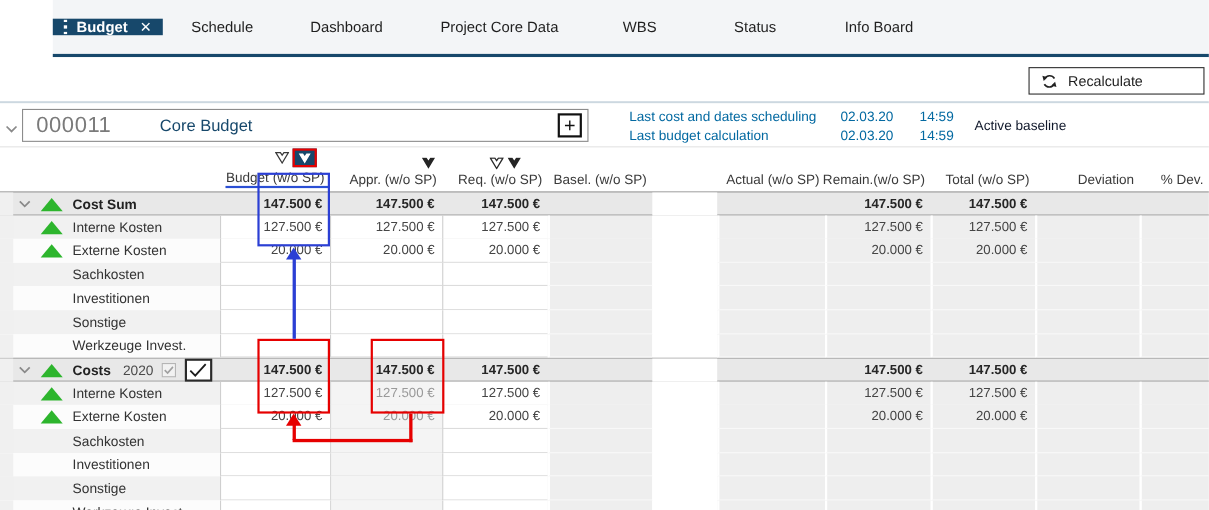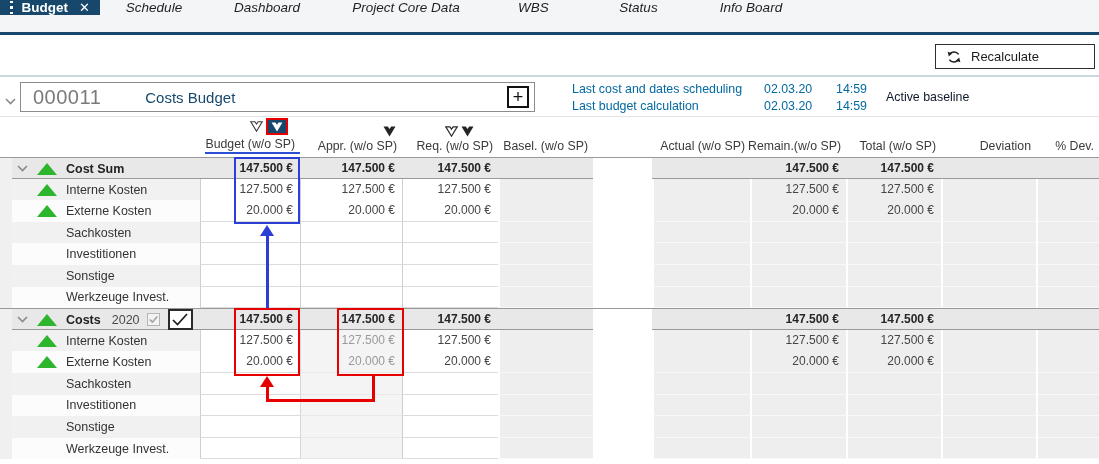--- a/index.html
+++ b/index.html
@@ -1,30 +1,30 @@
 <!DOCTYPE html>
 <html><head>
 <meta charset="utf-8">
 <style>
   * { margin:0; padding:0; box-sizing:border-box; }
   html,body { width:1099px; height:464px; background:#fff; overflow:hidden;
               font-family:"Liberation Sans", sans-serif; color:#333; }
   .page { position:relative; width:1099px; height:464px; }
 
   
-  .tabbar { height:35px; display:flex; align-items:flex-start;
-            background:#f3f5f7; border-bottom:3px solid #17486b; }
+  .tabbar { height:52px; display:flex; align-items:center;
+            background:#f3f5f7; border-bottom:3px solid #17486b;margin-left:48px; }
   .tab-active { width:100px; background:#17486b; color:#fff; display:flex;
                 align-items:center; gap:9px; padding:0 10px; cursor:pointer; }
   .tab-active .lbl { font-weight:bold; font-size:13.5px; }
   .burger { width:17px; display:flex; flex-direction:column; gap:3px; }
   .burger i { display:block; height:2.5px; background:#fff; }
   .tab-close { color:#fff; font-size:13px; margin-left:2px; }
   .tab { display:flex; align-items:center; justify-content:center;
-         font-size:13.5px; color:#1f1f1f; cursor:pointer;font-style:italic; }
+         font-size:13.5px; color:#1f1f1f; cursor:pointer; }
   .t1{width:108px}.t2{width:118px}.t3{width:160px}.t4{width:95px}
   .t5{width:115px}.t6{width:110px}.t7{width:105px}
   .tab-filler { flex:1; background:#e8ebee; }
 
   
   .toolbar { position:relative; height:42px; background:#fff;
              border-bottom:2px solid #ccd8e0; }
   .btn-recalc { position:absolute; right:4px; top:9px; width:160px; height:25px;
                 background:#fff; border:1px solid #2e2e2e; display:flex;
                 align-items:center; gap:9px; padding-left:10px; font-size:13px;
@@ -148,21 +148,21 @@
   </div>
 
   <div class="proj">
     <span class="proj-chev">
       <svg width="11" height="7" viewBox="0 0 11 7">
           <polyline points="1,1 5.5,5.5 10,1" fill="none" stroke="#8a8a8a" stroke-width="1.6"></polyline>
         </svg>
     </span>
     <div class="proj-box">
       <span class="proj-id">000011</span>
-      <span class="proj-title">Costs Budget</span>
+      <span class="proj-title">Core Budget</span>
       <span class="btn-plus">+</span>
     </div>
     <div class="proj-info">
       <div class="info-row">
         <span>Last cost and dates scheduling</span>
         <span>02.03.20</span>
         <span>14:59</span>
       </div>
       <div class="info-row">
         <span>Last budget calculation</span>

